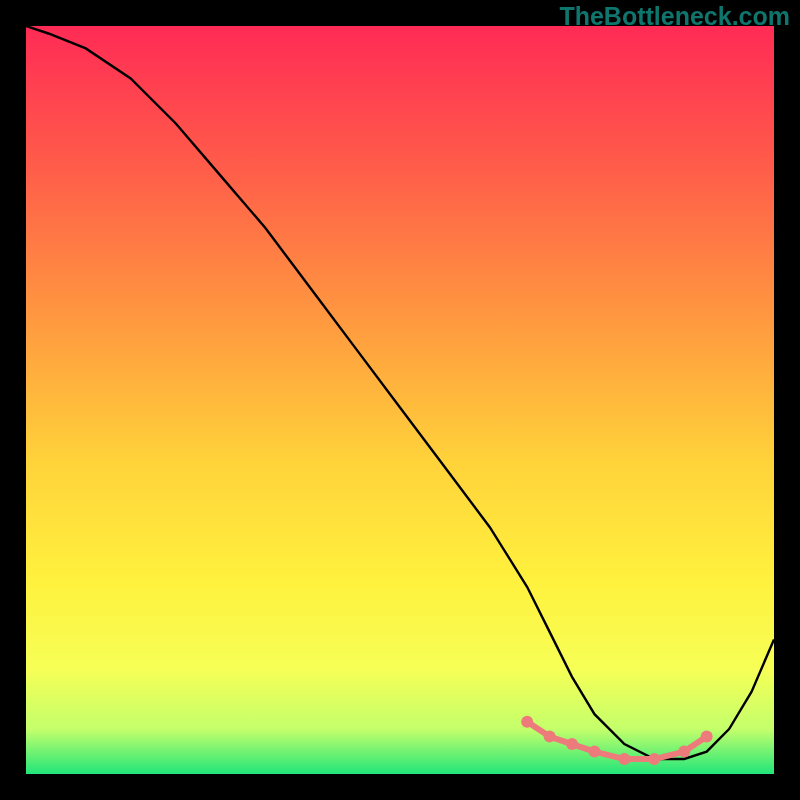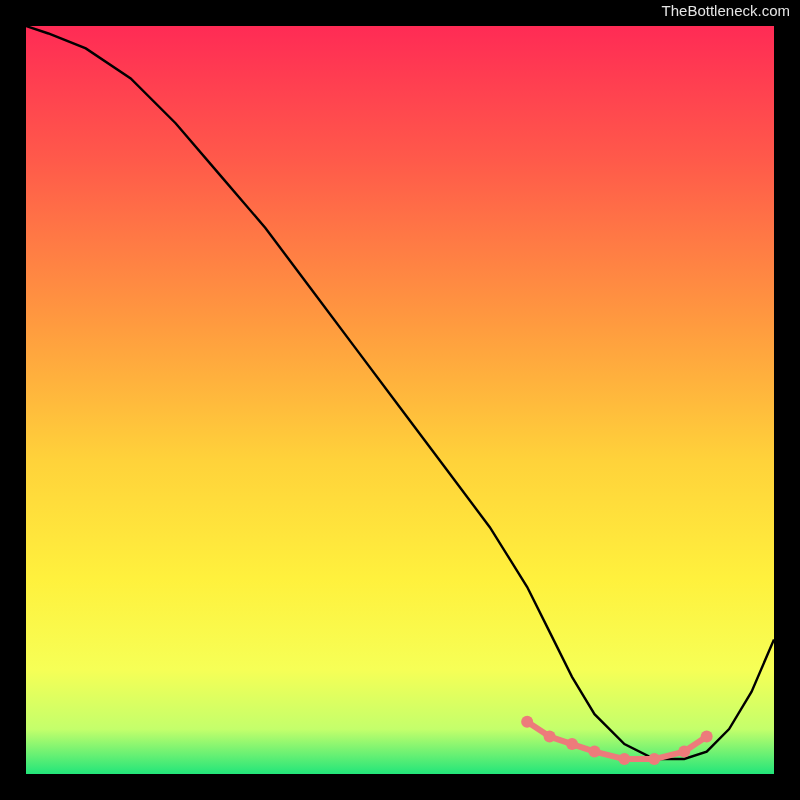--- a/index.html
+++ b/index.html
@@ -14,23 +14,23 @@
   .frame {
     position: relative;
     width: 800px;
     height: 800px;
     background: #000;
   }
   .watermark {
     position: absolute;
     top: 2px;
     right: 10px;
-    color: #e5e5e5;
-    font-size: 15px;
-    font-weight: 400;
+    color: #0f766e;
+    font-size: 25px;
+    font-weight: 700;
     z-index: 10;
   }
   .plot {
     position: absolute;
     left: 26px;
     top: 26px;
     width: 748px;
     height: 748px;
   }
   .plot svg {

